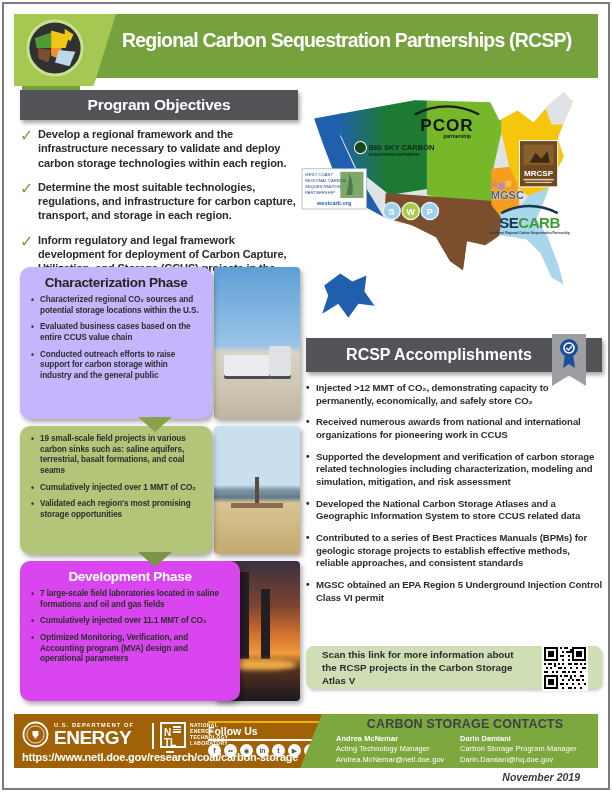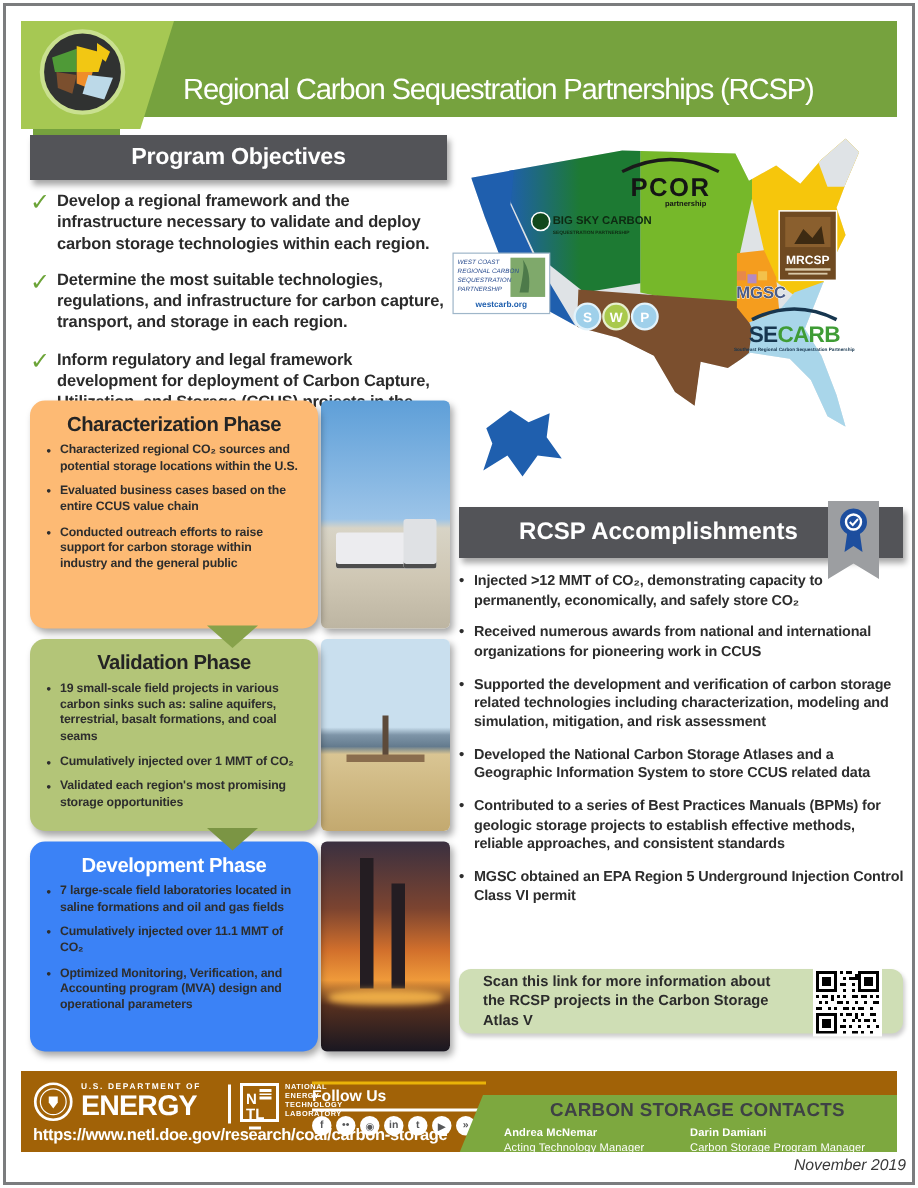--- a/index.html
+++ b/index.html
@@ -6,45 +6,45 @@
   .page{position:relative;width:612px;height:792px;background:#fff;overflow:hidden;
         font-family:"Liberation Sans","DejaVu Sans",sans-serif;-webkit-font-smoothing:antialiased;}
   .frame{position:absolute;inset:2px;border:2px solid #7b7c7e;pointer-events:none;z-index:50;}
   .abs{position:absolute;}
 
   
   .header{left:14px;top:14px;width:584px;height:64px;background:#76a23e;}
   .logo-plate{left:14px;top:14px;width:102px;height:72px;background:#a6c853;
               clip-path:polygon(0 0,100% 0,78% 100%,0 100%);z-index:2;}
   .logo-circle{left:26px;top:19px;width:58px;height:58px;z-index:3;}
-  .page-title{left:122px;top:28px;width:472px;height:64px;display:flex;align-items:center;
-              color:#fff;font-size:19.5px;font-weight:400;letter-spacing:-0.8px;z-index:2;}
+  .page-title{left:122px;top:8px;width:472px;height:64px;display:flex;align-items:center;
+              color:#fff;font-size:19.5px;font-weight:700;letter-spacing:-0.8px;z-index:2;}
 
   
   .bar{background:#535458;color:#fff;font-weight:700;display:flex;align-items:center;
        justify-content:center;box-shadow:2px 3px 4px rgba(0,0,0,.35);}
   .po-tab{left:22px;top:84px;width:58px;height:12px;background:#76a23e;}
   .po-bar{left:20px;top:90px;width:278px;height:30px;font-size:15.5px;letter-spacing:-0.2px;}
   .acc-bar{left:306px;top:338px;width:296px;height:34px;font-size:16px;padding-right:30px;box-sizing:border-box;}
 
   
   .objectives{left:20px;top:127px;width:282px;}
   .obj-item{display:flex;margin-bottom:10px;}
   .check{color:#6ca438;font-size:16px;font-weight:700;width:18px;flex:none;line-height:1;margin-top:1px;}
   .obj-text{font-size:11px;font-weight:700;color:#2b2b2b;line-height:1.3;letter-spacing:-0.1px;}
 
   
   .phase{border-radius:10px;box-shadow:2px 3px 5px rgba(0,0,0,.35);padding:8px 11px;box-sizing:border-box;z-index:3;}
   .phase h3{margin:0 0 5px 0;text-align:center;font-size:13.5px;letter-spacing:-0.3px;color:#242424;}
   .phase .b{display:flex;margin-bottom:6px;}
   .phase .dot{width:9px;flex:none;font-size:8.5px;font-weight:700;color:#2d2d2d;}
   .phase .bt{font-size:8.2px;font-weight:700;color:#2d2d2d;line-height:1.3;letter-spacing:-0.1px;}
-  .p1{left:20px;top:267px;width:192px;height:152px;background:#fdba74;}
+  .p1{left:20px;top:267px;width:192px;height:152px;background:#c4b5fd;}
   .p2{left:20px;top:426px;width:192px;height:128px;background:#b3c578;}
-  .p3{left:20px;top:561px;width:192px;height:140px;background:#3b82f6;}
+  .p3{left:20px;top:561px;width:220px;height:140px;background:#d946ef;}
   .p3 h3{color:#fff;}
   .tail{width:0;height:0;border-left:17px solid transparent;border-right:17px solid transparent;
         border-top:15px solid #87a24b;z-index:4;}
   .photo{width:86px;border-radius:4px;box-shadow:2px 3px 5px rgba(0,0,0,.35);overflow:hidden;}
   .ph1{left:214px;top:267px;height:152px;background:linear-gradient(180deg,#5e9fd8 0%,#9cc4e8 52%,#d8d4c6 56%,#cfc7b4 78%,#bdb5a2 100%);}
   .ph2{left:214px;top:426px;height:128px;background:linear-gradient(180deg,#c9dfee 0%,#c9dfee 46%,#7e95a8 50%,#647b8e 56%,#d9c593 60%,#c3a96f 100%);}
   .ph3{left:214px;top:561px;height:140px;background:linear-gradient(180deg,#3a3040 0%,#7c4430 32%,#d2702c 52%,#ef9a3a 66%,#57301f 78%,#191721 100%);}
   .truck{position:absolute;left:12%;bottom:26%;width:68%;height:16%;background:#ececef;border-radius:2px;box-shadow:inset 0 -3px 0 #4d4d4d;}
   .truck2{position:absolute;left:64%;bottom:26%;width:26%;height:22%;background:#dfe1e4;border-radius:2px;box-shadow:inset 0 -3px 0 #4d4d4d;}
   .rig{position:absolute;left:48%;bottom:38%;width:4%;height:22%;background:#5c4a3a;}
@@ -62,21 +62,21 @@
   .acc-item .bt{font-size:9.6px;font-weight:700;color:#2d2d2d;line-height:1.32;letter-spacing:-0.1px;}
 
   
   .qr-box{left:306px;top:646px;width:296px;height:43px;background:#cfdeb5;border-radius:8px;
           display:flex;align-items:center;box-shadow:1px 2px 3px rgba(0,0,0,.2);}
   .qr-text{padding-left:16px;width:198px;font-size:9.8px;font-weight:700;color:#2b2b2b;line-height:1.35;}
   .qr-code{margin-left:22px;width:46px;height:46px;background:#fff;padding:2px;box-sizing:border-box;}
 
   
   .footer{left:14px;top:714px;width:584px;height:54px;background:#a16207;overflow:hidden;}
-  .footer-green{position:absolute;left:286px;top:16px;width:298px;height:54px;background:#7da83f;
+  .footer-green{position:absolute;left:286px;top:0;width:298px;height:54px;background:#7da83f;
                 clip-path:polygon(22px 0,100% 0,100% 100%,0 100%);}
   .contacts-title{position:absolute;left:40px;top:3px;width:250px;text-align:center;
                   font-size:12.5px;font-weight:800;color:#3e4145;letter-spacing:.2px;}
   .contact{position:absolute;top:20px;color:#fff;font-size:7.4px;line-height:1.4;letter-spacing:.1px;}
   .contact .nm{font-weight:700;}
   .doe{position:absolute;left:8px;top:7px;display:flex;align-items:center;color:#fff;}
   .doe-txt{margin-left:5px;}
   .doe-small{font-size:5.6px;font-weight:700;letter-spacing:1.1px;}
   .doe-big{font-size:19px;font-weight:800;letter-spacing:-0.5px;line-height:1;}
   .vsep{position:absolute;left:138px;top:9px;width:2px;height:26px;background:#fff;}
@@ -84,21 +84,21 @@
   .netl-box{width:26px;height:26px;border:2px solid #fff;box-sizing:border-box;padding:1px 2px;font-weight:800;font-size:10px;line-height:1;}
   .netl-bars{display:inline-block;vertical-align:2px;margin-left:2px;}
   .netl-bars i{display:block;width:8px;height:1.6px;background:#fff;margin:1px 0;}
   .netl-lines{margin-left:4px;font-size:4.9px;font-weight:700;line-height:1.25;letter-spacing:.4px;margin-top:1px;}
   .follow{position:absolute;left:194px;top:7px;width:116px;border-top:2px solid #eab308;padding-top:2px;color:#fff;}
   .follow-label{display:block;font-size:10.5px;font-weight:700;border-bottom:2px solid #fff;padding-bottom:2px;margin-bottom:3px;}
   .socials{display:flex;gap:3px;}
   .soc{width:13px;height:13px;border-radius:50%;background:#fff;color:#57585a;font-size:7px;font-weight:800;
        display:flex;align-items:center;justify-content:center;}
   .url{position:absolute;left:8px;top:37px;color:#fff;font-size:11px;font-weight:700;letter-spacing:-0.2px;}
-  .date{position:absolute;right:8px;top:771px;font-size:10.5px;font-style:italic;font-weight:400;color:#3a3a3a;}
+  .date{position:absolute;right:32px;top:771px;font-size:10.5px;font-style:italic;font-weight:700;color:#3a3a3a;}
 </style>
 </head>
 <body>
 
 <div class="page">
   <div class="frame"></div>
 
   <div class="abs header"></div>
   <div class="abs logo-plate"></div>
   <svg class="abs logo-circle" viewBox="0 0 60 60">
@@ -221,21 +221,20 @@
         <span class="bt">Conducted outreach efforts to raise support for carbon storage within industry and the general public</span>
       </div>
   </div>
   <div class="abs photo ph1">
     <div class="truck"></div>
       <div class="truck2"></div>
   </div>
   <div class="abs tail" style="left:138px;top:417px;"></div>
 
   <div class="abs phase p2">
-    <h3>Validation Phase</h3>
     <div class="b">
         <span class="dot">•</span>
         <span class="bt">19 small-scale field projects in various carbon sinks such as: saline aquifers, terrestrial, basalt formations, and coal seams</span>
       </div>
     <div class="b">
         <span class="dot">•</span>
         <span class="bt">Cumulatively injected over 1 MMT of CO₂</span>
       </div>
     <div class="b">
         <span class="dot">•</span>

